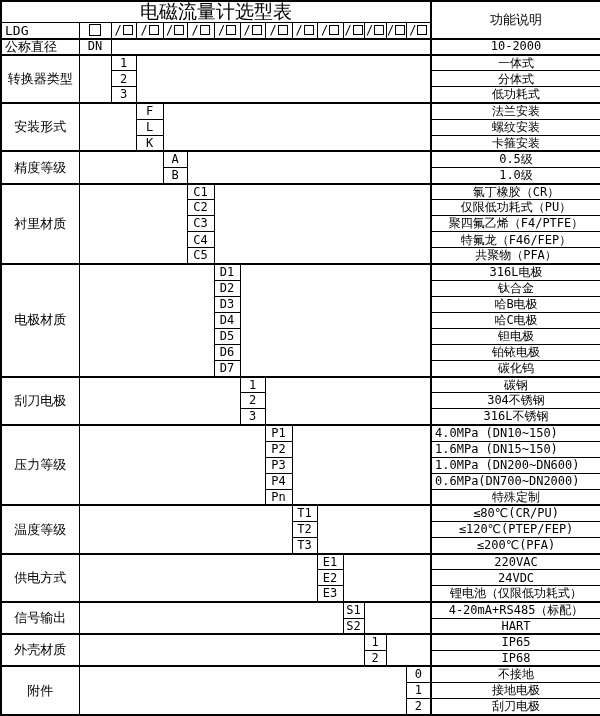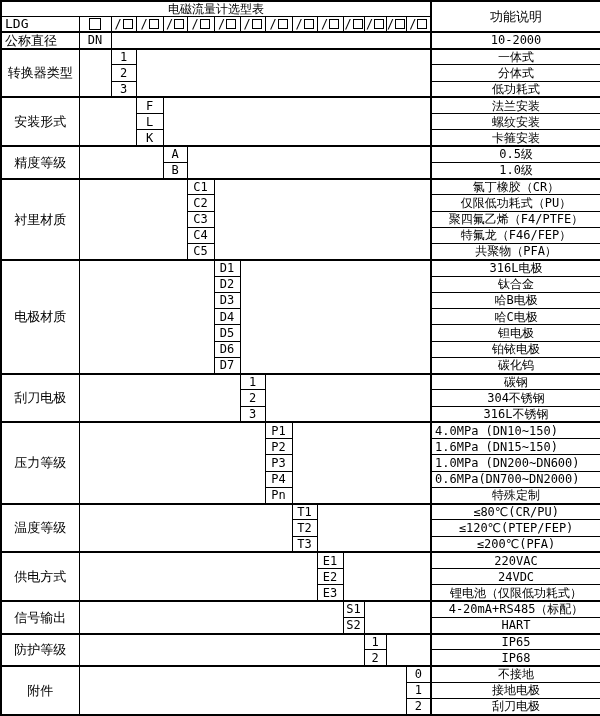--- a/index.html
+++ b/index.html
@@ -5,21 +5,21 @@
   html,body { margin:0; padding:0; background:#ffffff; }
   #page { width:600px; height:716px; background:#ffffff; overflow:hidden;
           font-family:"DejaVu Sans Mono","DejaVu Sans",sans-serif; color:#000; }
   table#sel-table { border-collapse:collapse; table-layout:fixed; width:600px; height:716px;
           border:2px solid #000; background:#fff; }
   #sel-table td { border:1px solid #000; padding:0; text-align:center; vertical-align:middle;
           font-size:12px; line-height:1.05; overflow:hidden; white-space:nowrap; }
   #sel-table td.tt { border-top-width:2px; }           
   #sel-table td.desc-col { border-left-width:2px; }    
   #sel-table td.al { text-align:left; padding-left:3px; }
-  #sel-table td.title-cell { font-size:12px; }
+  #sel-table td.title-cell { font-size:19px; }
   #sel-table td.func-head { font-size:13px; }
   #sel-table td.cat { font-size:13px; }
   .box { display:inline-block; width:8px; height:8px; border:1px solid #000;
          vertical-align:-1px; background:#fff; }
   .box-lg { width:10px; height:10px; vertical-align:-2px; }
   .slot-cell { font-size:11px; }
   .slash { display:inline-block; margin-right:1px; }
 </style>
 </head>
 <body>
@@ -240,21 +240,21 @@
           <td colspan="10" rowspan="2" class="tt"></td>
           <td class="tt">S1</td>
           <td colspan="3" rowspan="2" class="tt"></td>
           <td class="desc-col tt">4-20mA+RS485（标配）</td>
         </tr>
         <tr style="height: 16px;">
           <td class="">S2</td>
           <td class="desc-col">HART</td>
         </tr>
         <tr style="height: 16px;">
-          <td rowspan="2" class="cat tt">防护等级</td>
+          <td rowspan="2" class="cat tt">外壳材质</td>
           <td colspan="11" rowspan="2" class="tt"></td>
           <td class="tt">1</td>
           <td colspan="2" rowspan="2" class="tt"></td>
           <td class="desc-col tt">IP65</td>
         </tr>
         <tr style="height: 16px;">
           <td class="">2</td>
           <td class="desc-col">IP68</td>
         </tr>
         <tr style="height: 16px;">

